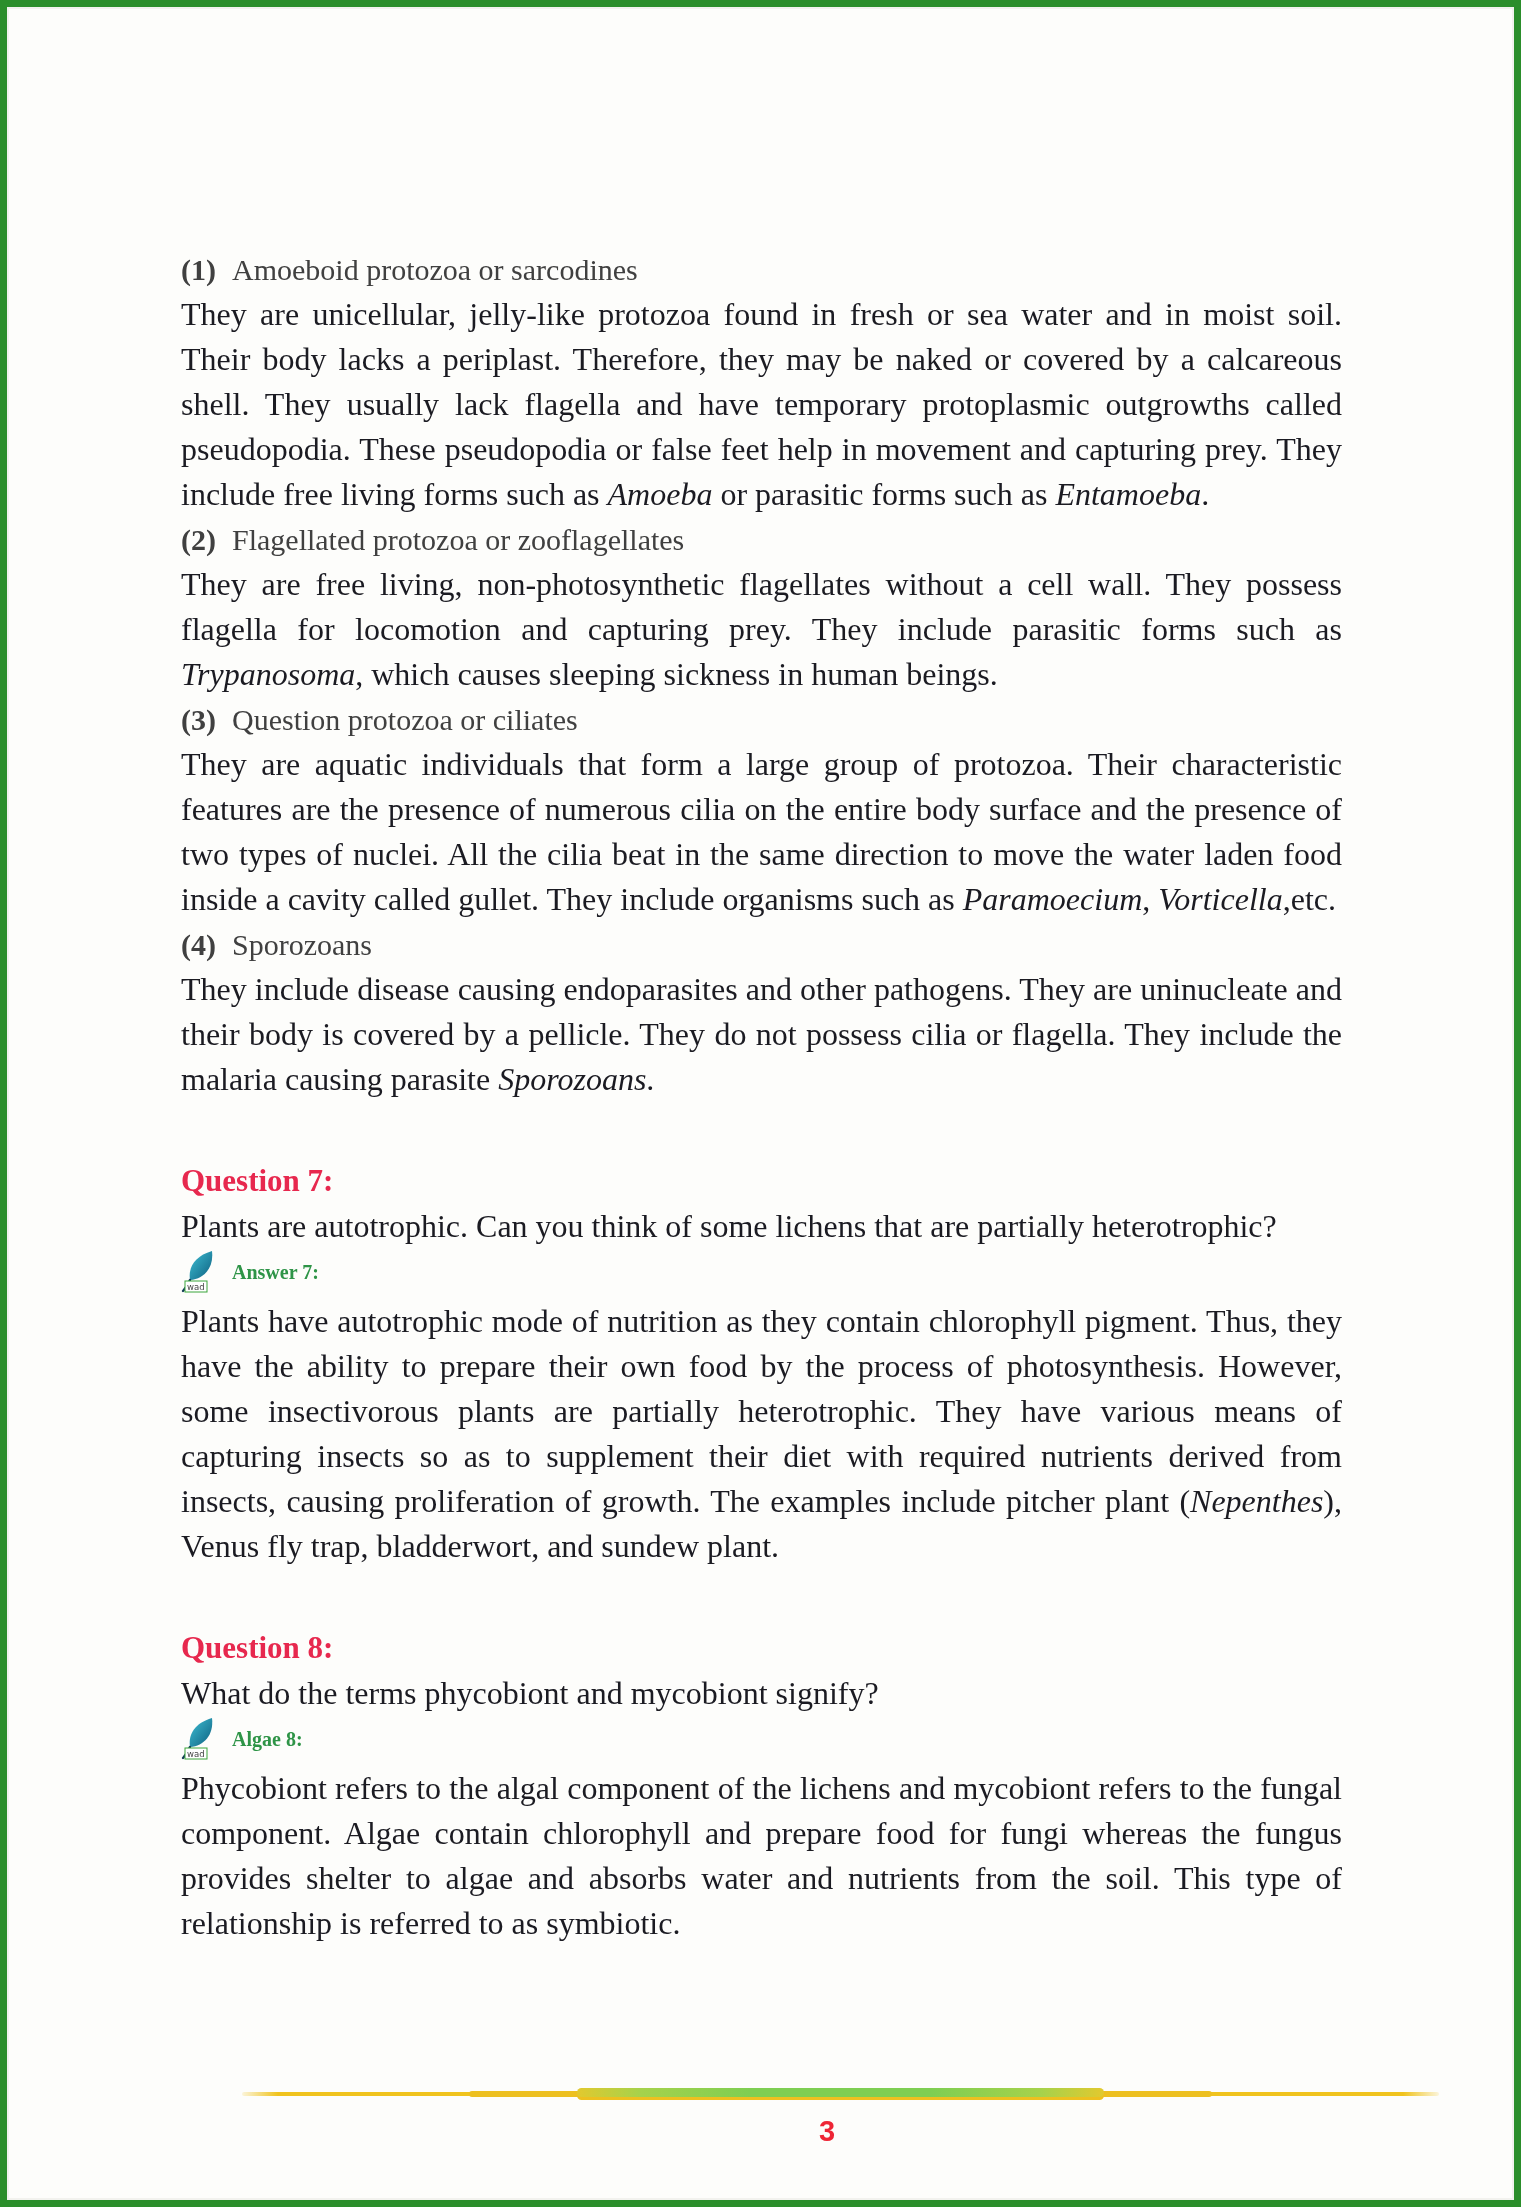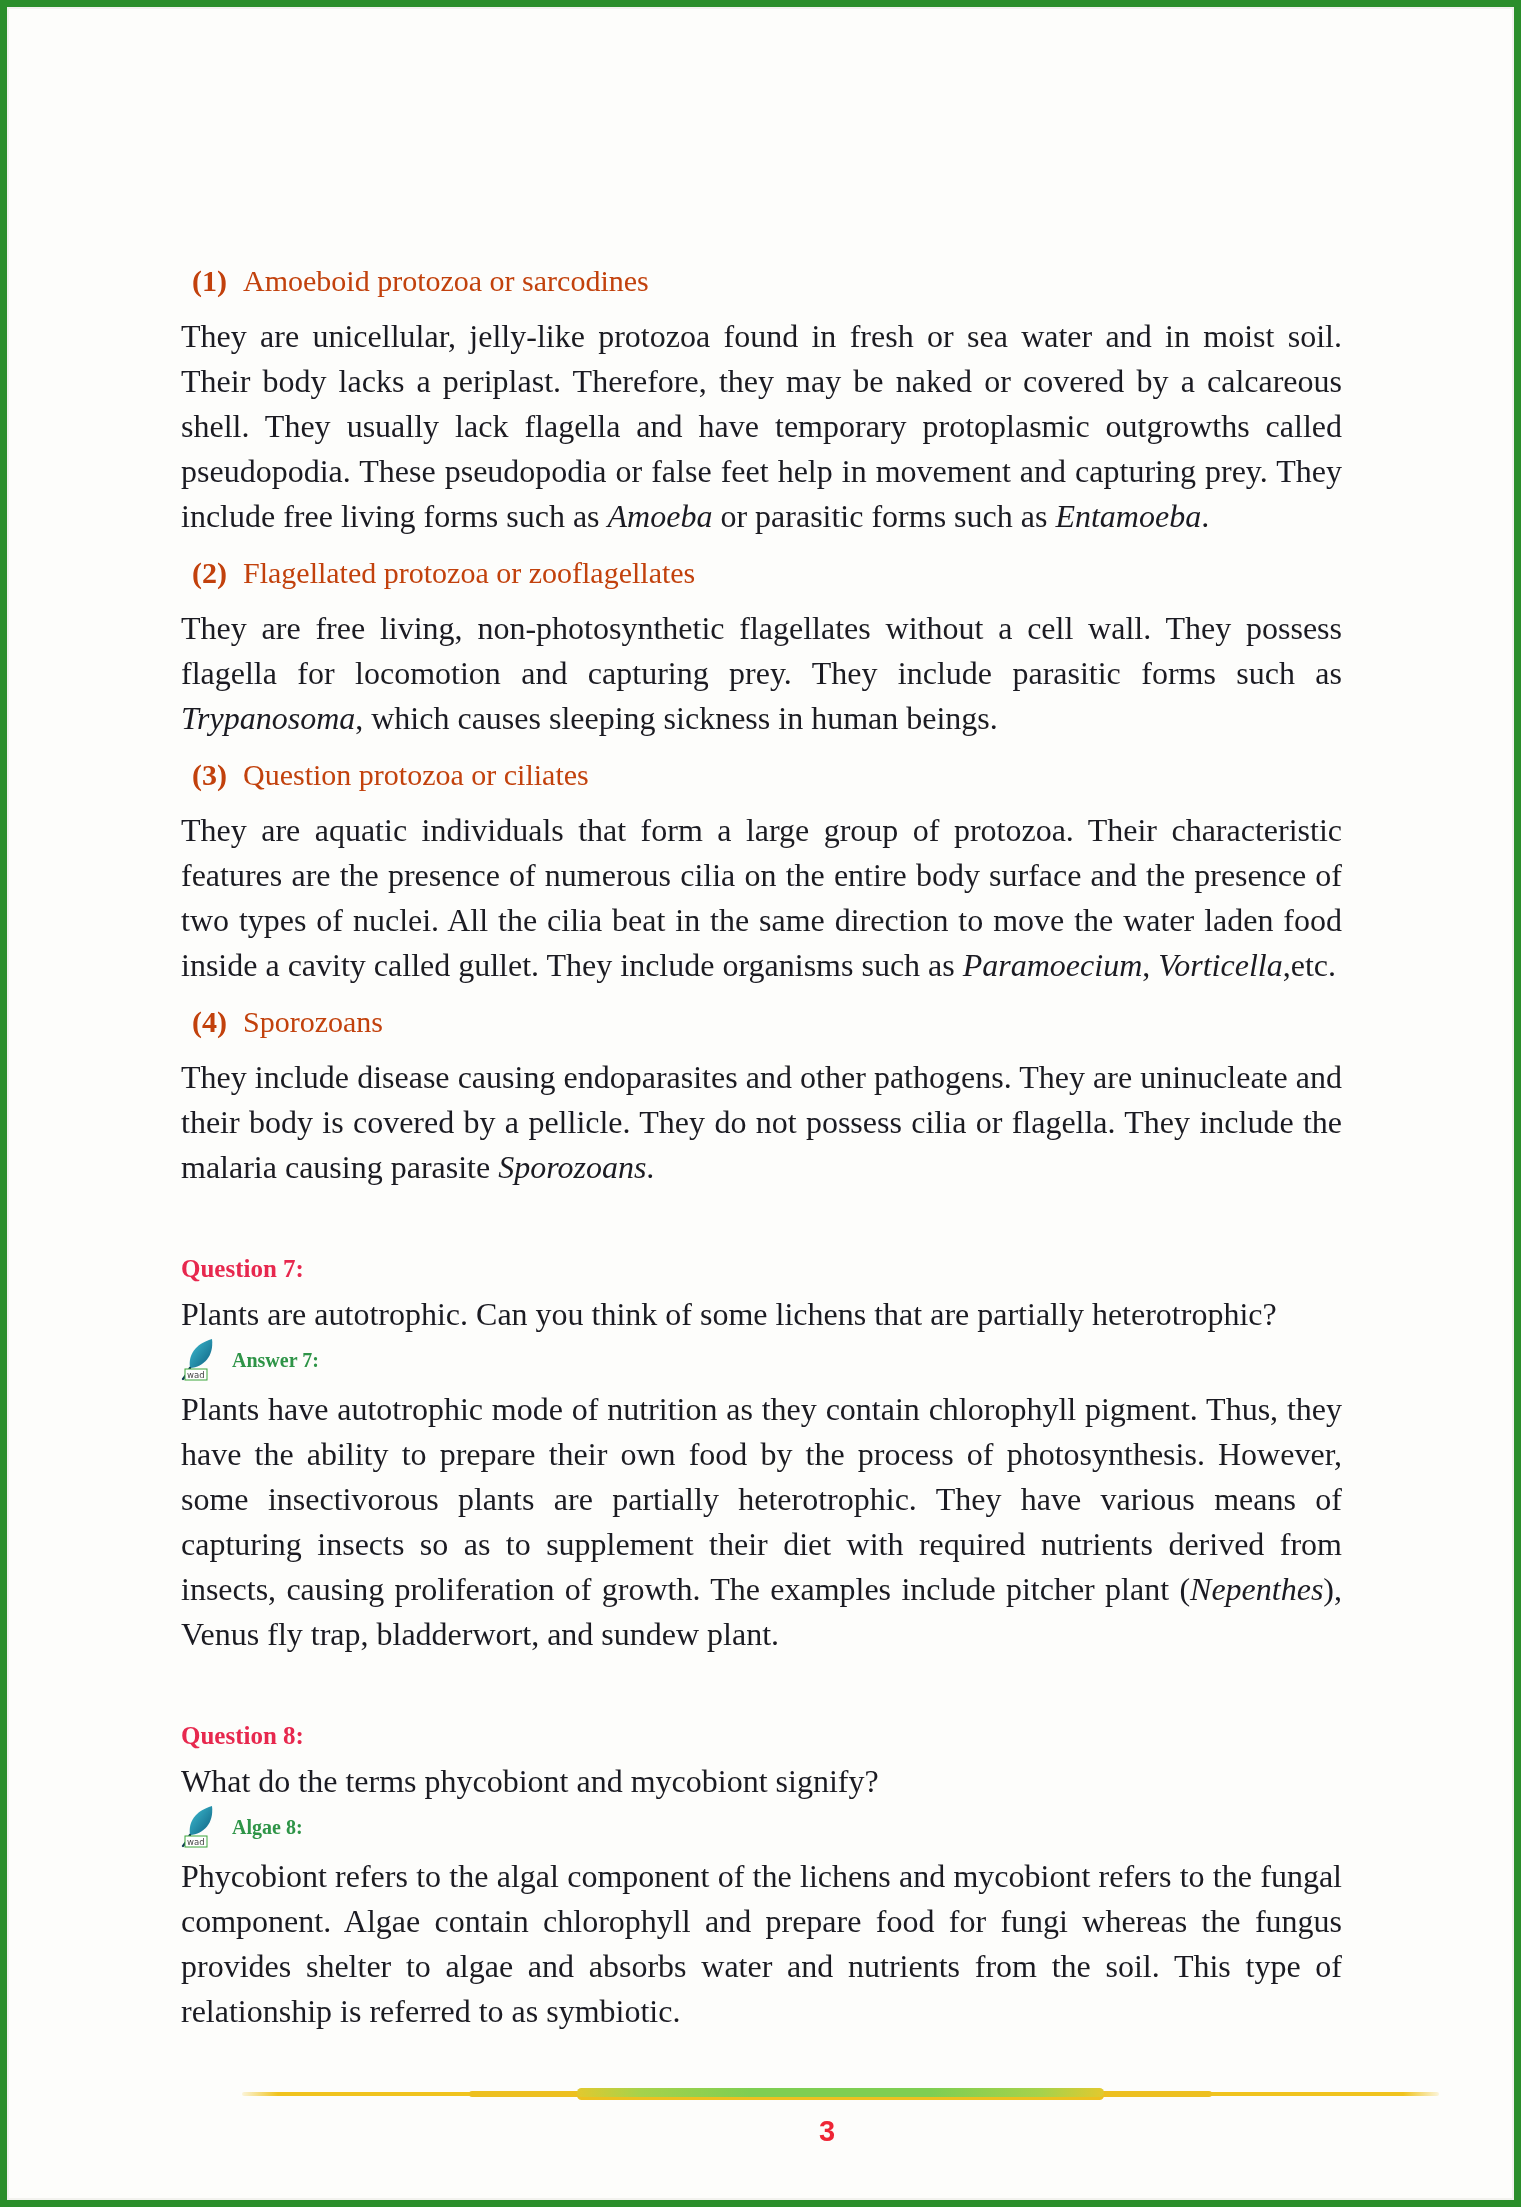--- a/index.html
+++ b/index.html
@@ -22,34 +22,34 @@
     right: 172px;
   }
   p.body {
     margin: 0;
     font-size: 32px;
     line-height: 45px;
     text-align: justify;
   }
   p.body i { font-style: italic; }
   h3.topic-heading {
-    margin: 11px;
+    margin: 0;
     font-size: 30px;
     line-height: 45px;
     font-weight: normal;
-    color: #c2410c;
+    color: #404040;
   }
   h3.topic-heading .num {
     font-weight: bold;
     margin-right: 16px;
   }
   .qa-block { margin-top: 56px; }
   h3.q-label {
     margin: 0;
-    font-size: 25px;
+    font-size: 31px;
     line-height: 46px;
     font-weight: bold;
     color: #e7284e;
   }
   .ans-row {
     display: flex;
     align-items: flex-start;
     gap: 11px;
     height: 50px;
   }

